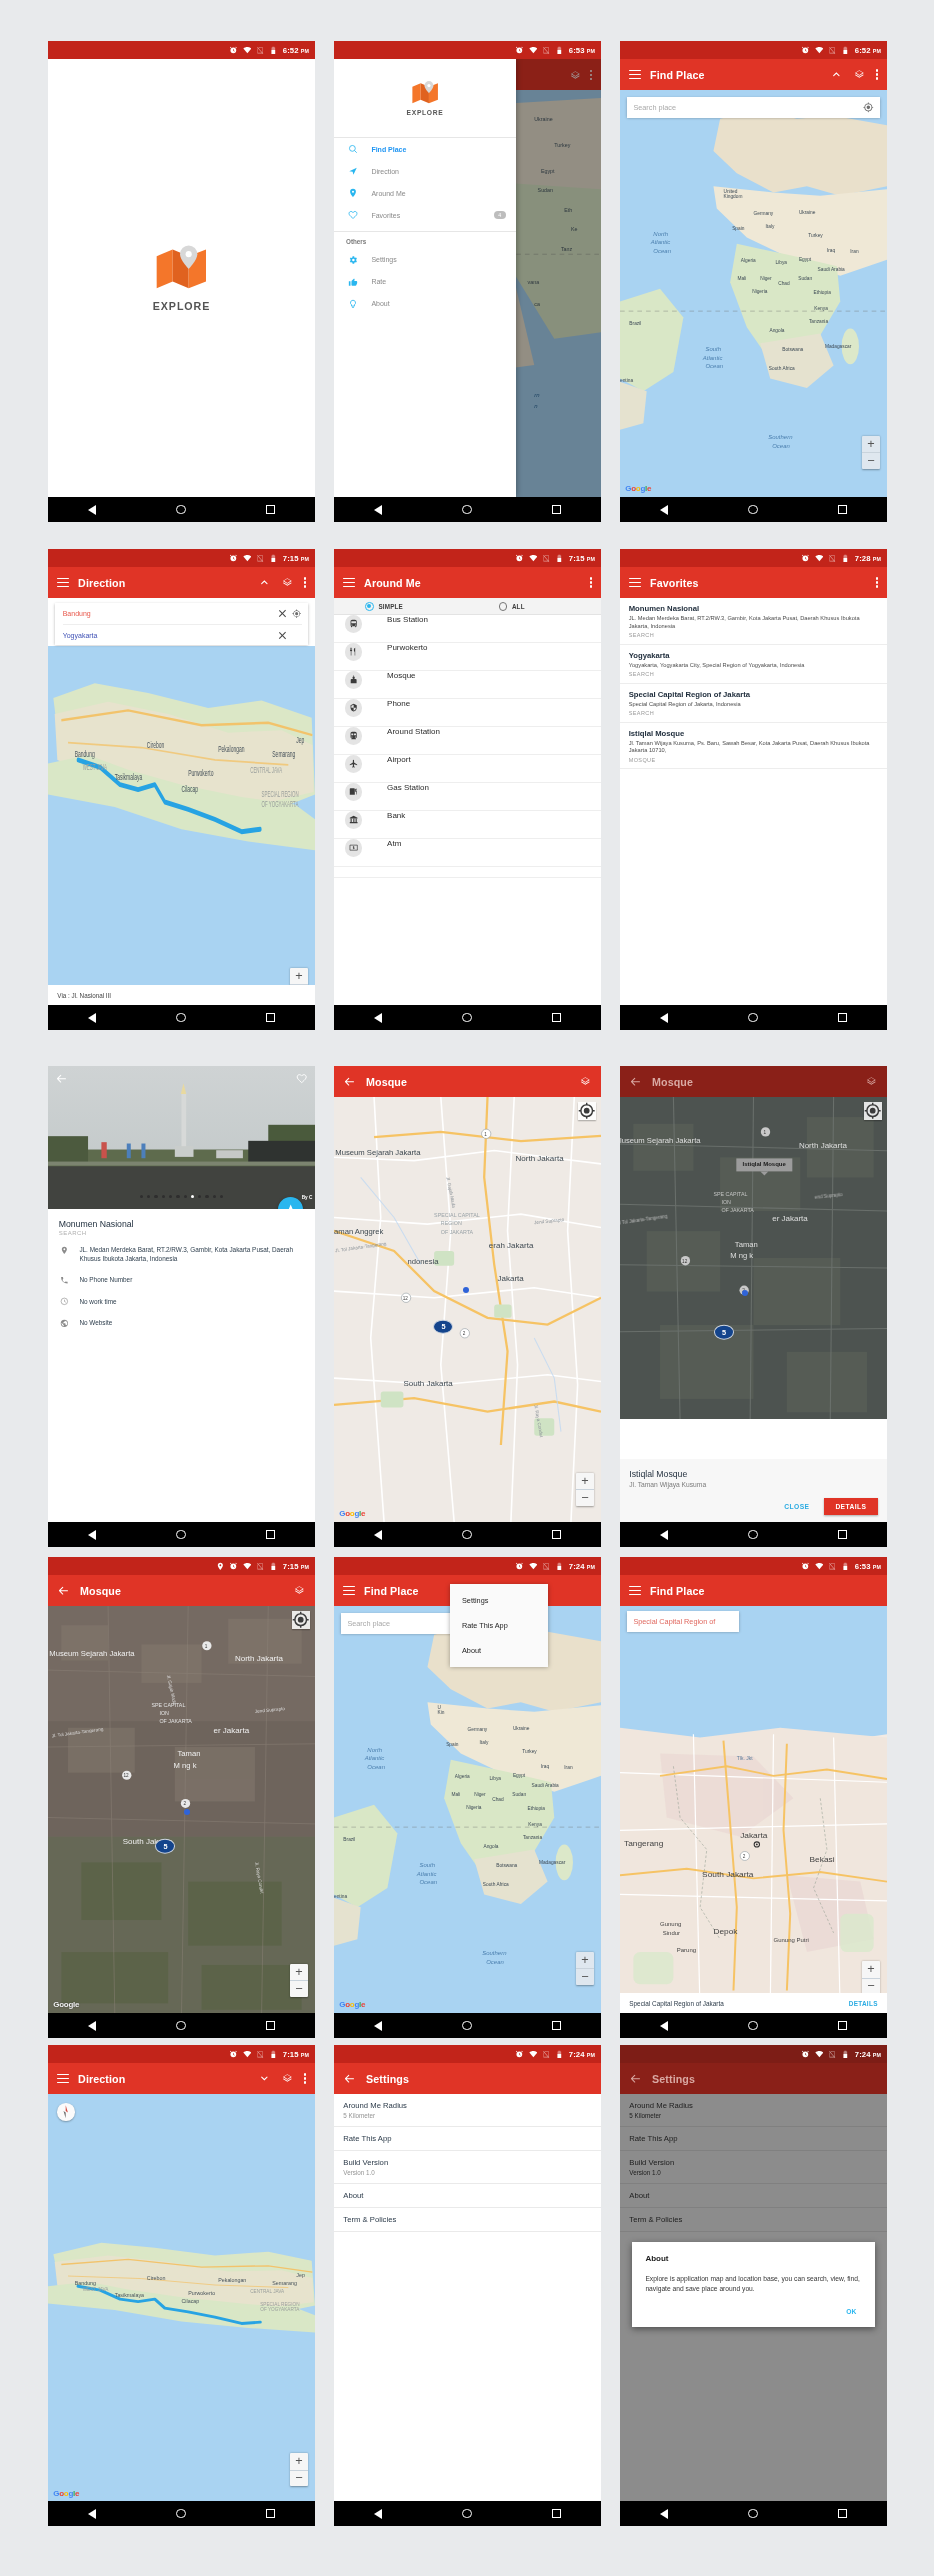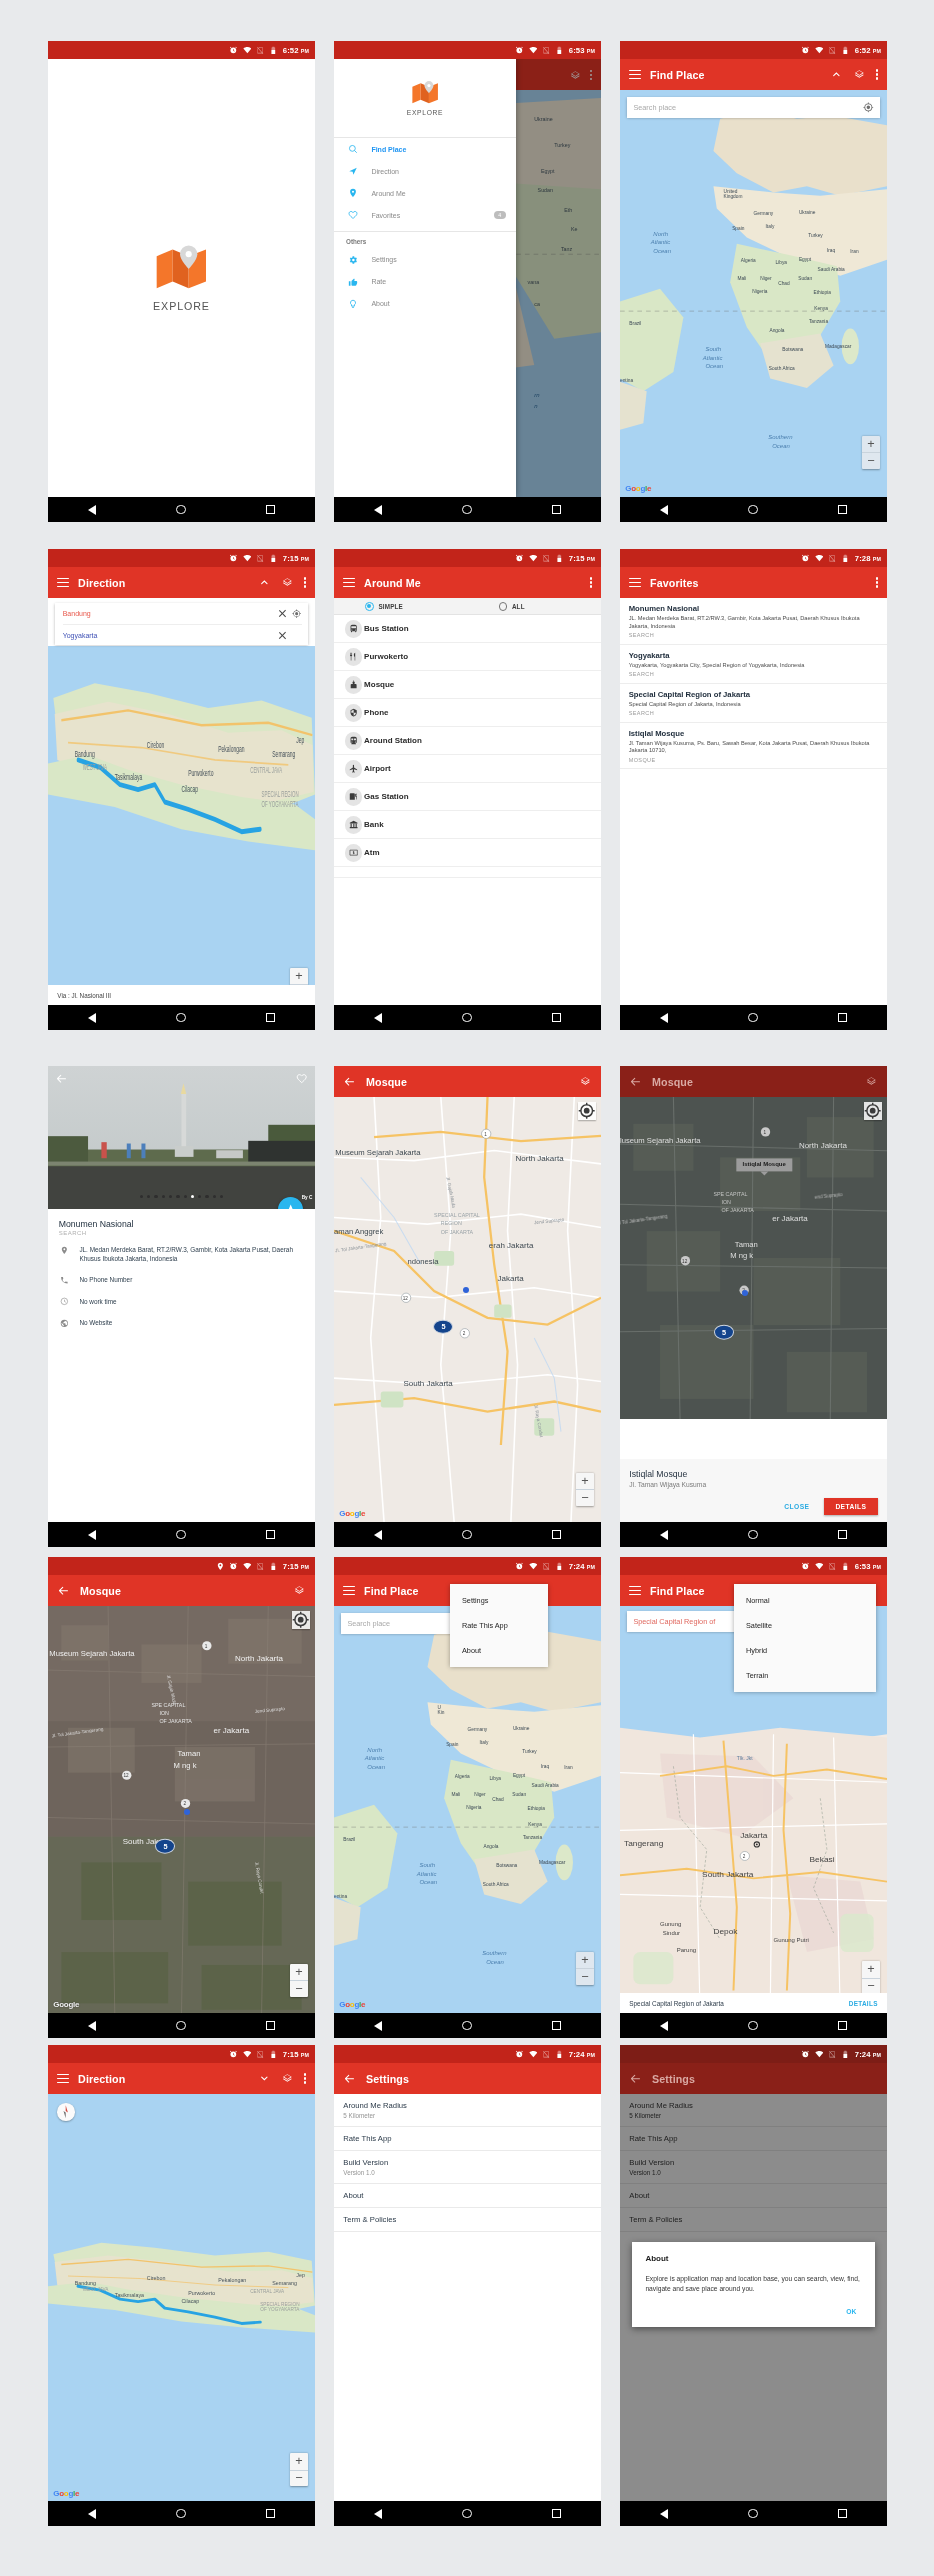--- a/index.html
+++ b/index.html
@@ -54,21 +54,21 @@
   .navbar span{ display:block; }
   .nb-back{ width:0;height:0;border-top:5.3px solid transparent;border-bottom:5.3px solid transparent;border-right:8px solid #fff; }
   .nb-home{ width:9.3px;height:9.3px;border:1.3px solid #fff;border-radius:50%; }
   .nb-rec{ width:8.7px;height:8.7px;border:1.3px solid #fff; }
 
   .body{ flex:1; position:relative; overflow:hidden; background:#fff; }
 
   
   .splash{ display:flex; flex-direction:column; align-items:center; justify-content:center; height:100%; gap:9.3px; }
   .logo-wrap{ position:relative; width:56px; height:47px; }
-  .logo-label{ font-size:10.7px; font-weight:normal; color:#545454; letter-spacing:0.9px; }
+  .logo-label{ font-size:10.7px; font-weight:bold; color:#545454; letter-spacing:0.9px; }
 
   
   .drawer-scrim{ position:absolute; inset:0; background:rgba(0,0,0,.38); }
   .drawer{
     position:absolute; left:0; top:0; bottom:0; width:182px; background:#fff;
     box-shadow:1.3px 0 5.3px rgba(0,0,0,.3); display:flex; flex-direction:column;
   }
   .drawer-head{ height:79px; display:flex; flex-direction:column; align-items:center; justify-content:center; gap:4px; border-bottom:0.7px solid #e6e6e6; }
   .drawer-head .logo-wrap{ width:29px; height:25px; }
   .drawer-head .logo-label{ font-size:6.7px; letter-spacing:0.7px; }
@@ -125,22 +125,22 @@
     display:flex; align-items:center; padding:0 9.3px; font-size:6.3px; color:#444; }
 
   
   .radiorow{ height:17.4px; background:#f3f3f3; display:flex; align-items:center;
     border-bottom:0.7px solid #e3e3e3; }
   .radio-opt{ flex:1; display:flex; align-items:center; gap:4.7px; padding-left:31px; }
   .radio-opt .rb{ width:8.7px; height:8.7px; border:1.3px solid #757575; border-radius:50%; position:relative; }
   .radio-opt.sel .rb{ border-color:#29b6ef; }
   .radio-opt.sel .rb:after{ content:""; position:absolute; inset:1.3px; border-radius:50%; background:#29b6ef; }
   .radio-opt span{ font-size:6.3px; font-weight:bold; color:#3c3c3c; letter-spacing:0.2px; }
-  .catrow{ height:28px; display:flex; align-items:center; gap:2px; padding:0 10.7px;
-    border-bottom:0.7px solid #eee;font-weight:bold; }
+  .catrow{ height:28px; display:flex; gap:25px; padding:0 10.7px;
+    border-bottom:0.7px solid #eee; }
   .catbubble{ width:17.4px; height:17.4px; border-radius:50%; background:#e4e4e4;
     display:flex; align-items:center; justify-content:center; color:#3b3b3b; }
   .catrow .lbl{ font-size:8px; color:#2b2b2b; }
 
   
   .favrow{ padding:6px 8.7px 5.3px; border-bottom:0.7px solid #ededed; }
   .favrow .t{ font-size:7.7px; font-weight:bold; color:#1d2b3a; margin-bottom:2px; }
   .favrow .s{ font-size:5.7px; color:#4d4d4d; line-height:1.35; }
   .favrow .tag{ font-size:5.5px; color:#9a9a9a; letter-spacing:0.4px; margin-top:2px; }
 
@@ -1793,26 +1793,20 @@
       </div>
     </div>
     <div class="searchcard" style="right:auto;width:112px;top:5px">
       <span class="val">Special Capital Region of</span>
     </div>
     <div class="detailsbar">
       <span class="nm">Special Capital Region of Jakarta</span>
       <span class="lk">DETAILS</span>
     </div>
   </div>
-  <div class="popup" style="left:114px;top:27px;width:142px">
-    <div>Normal</div>
-    <div>Satellite</div>
-    <div>Hybrid</div>
-    <div>Terrain</div>
-  </div>
   <div class="navbar">
     <span class="nb-back"></span>
     <span class="nb-home"></span>
     <span class="nb-rec"></span>
   </div>
 </div>
 
 <div class="phone c1 r5">
   <div class="statusbar">
     <svg class="st-ico" viewBox="0 0 13 13" width="8.7" height="8.7">

